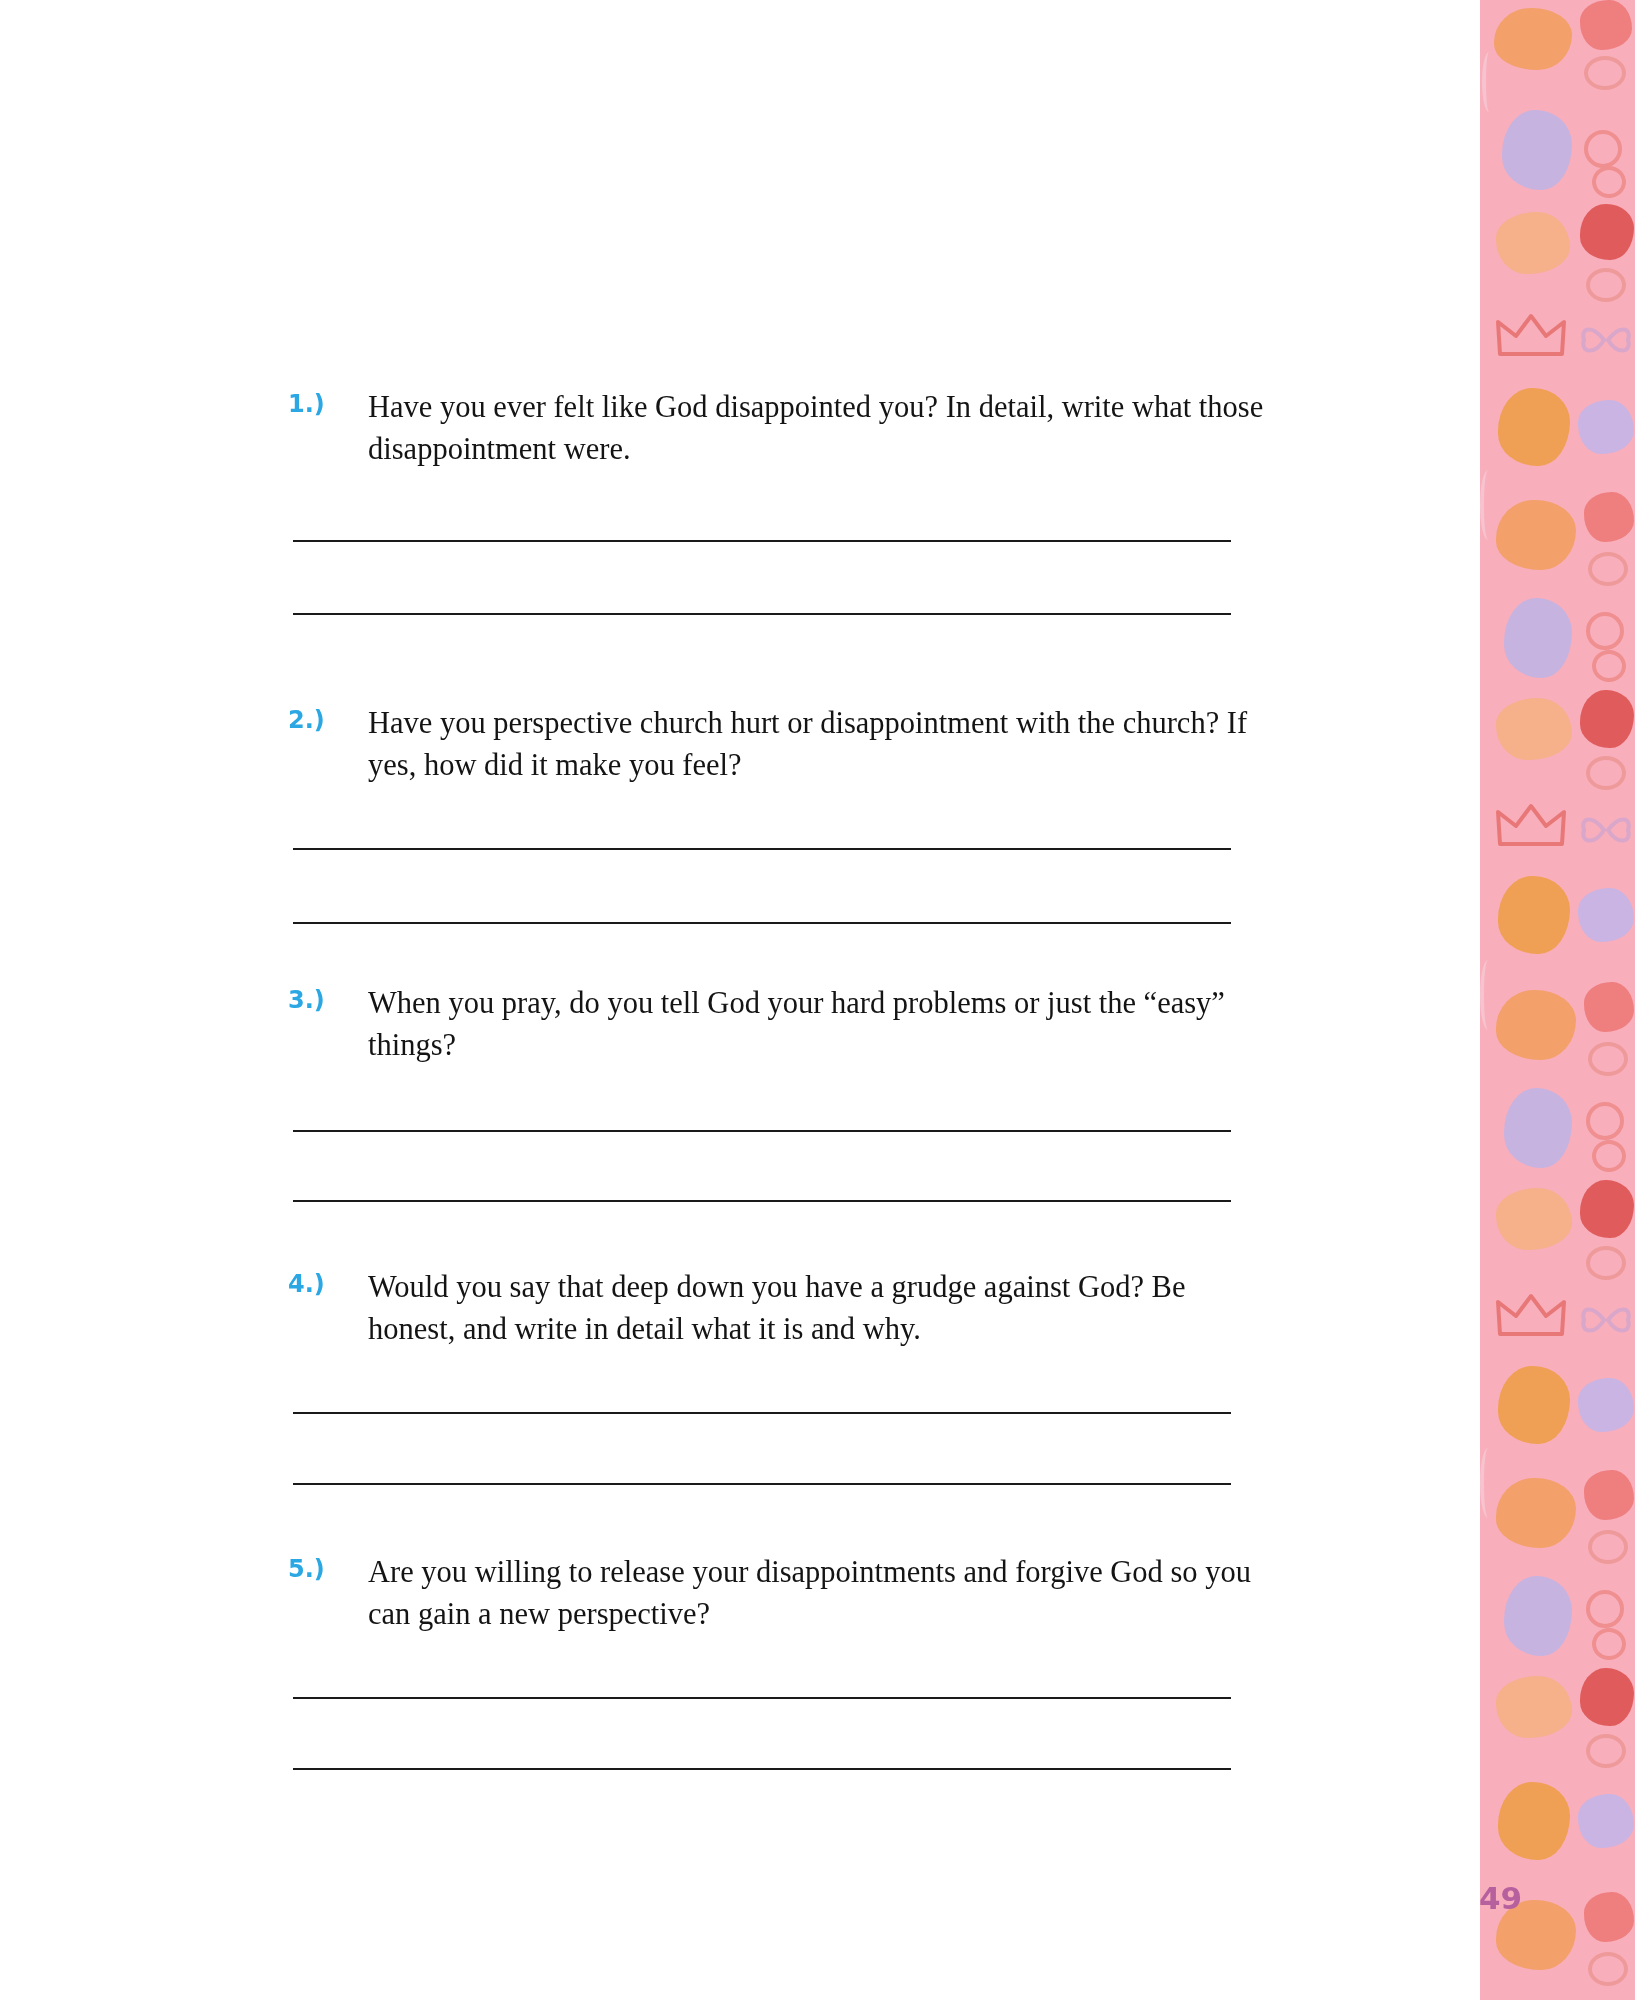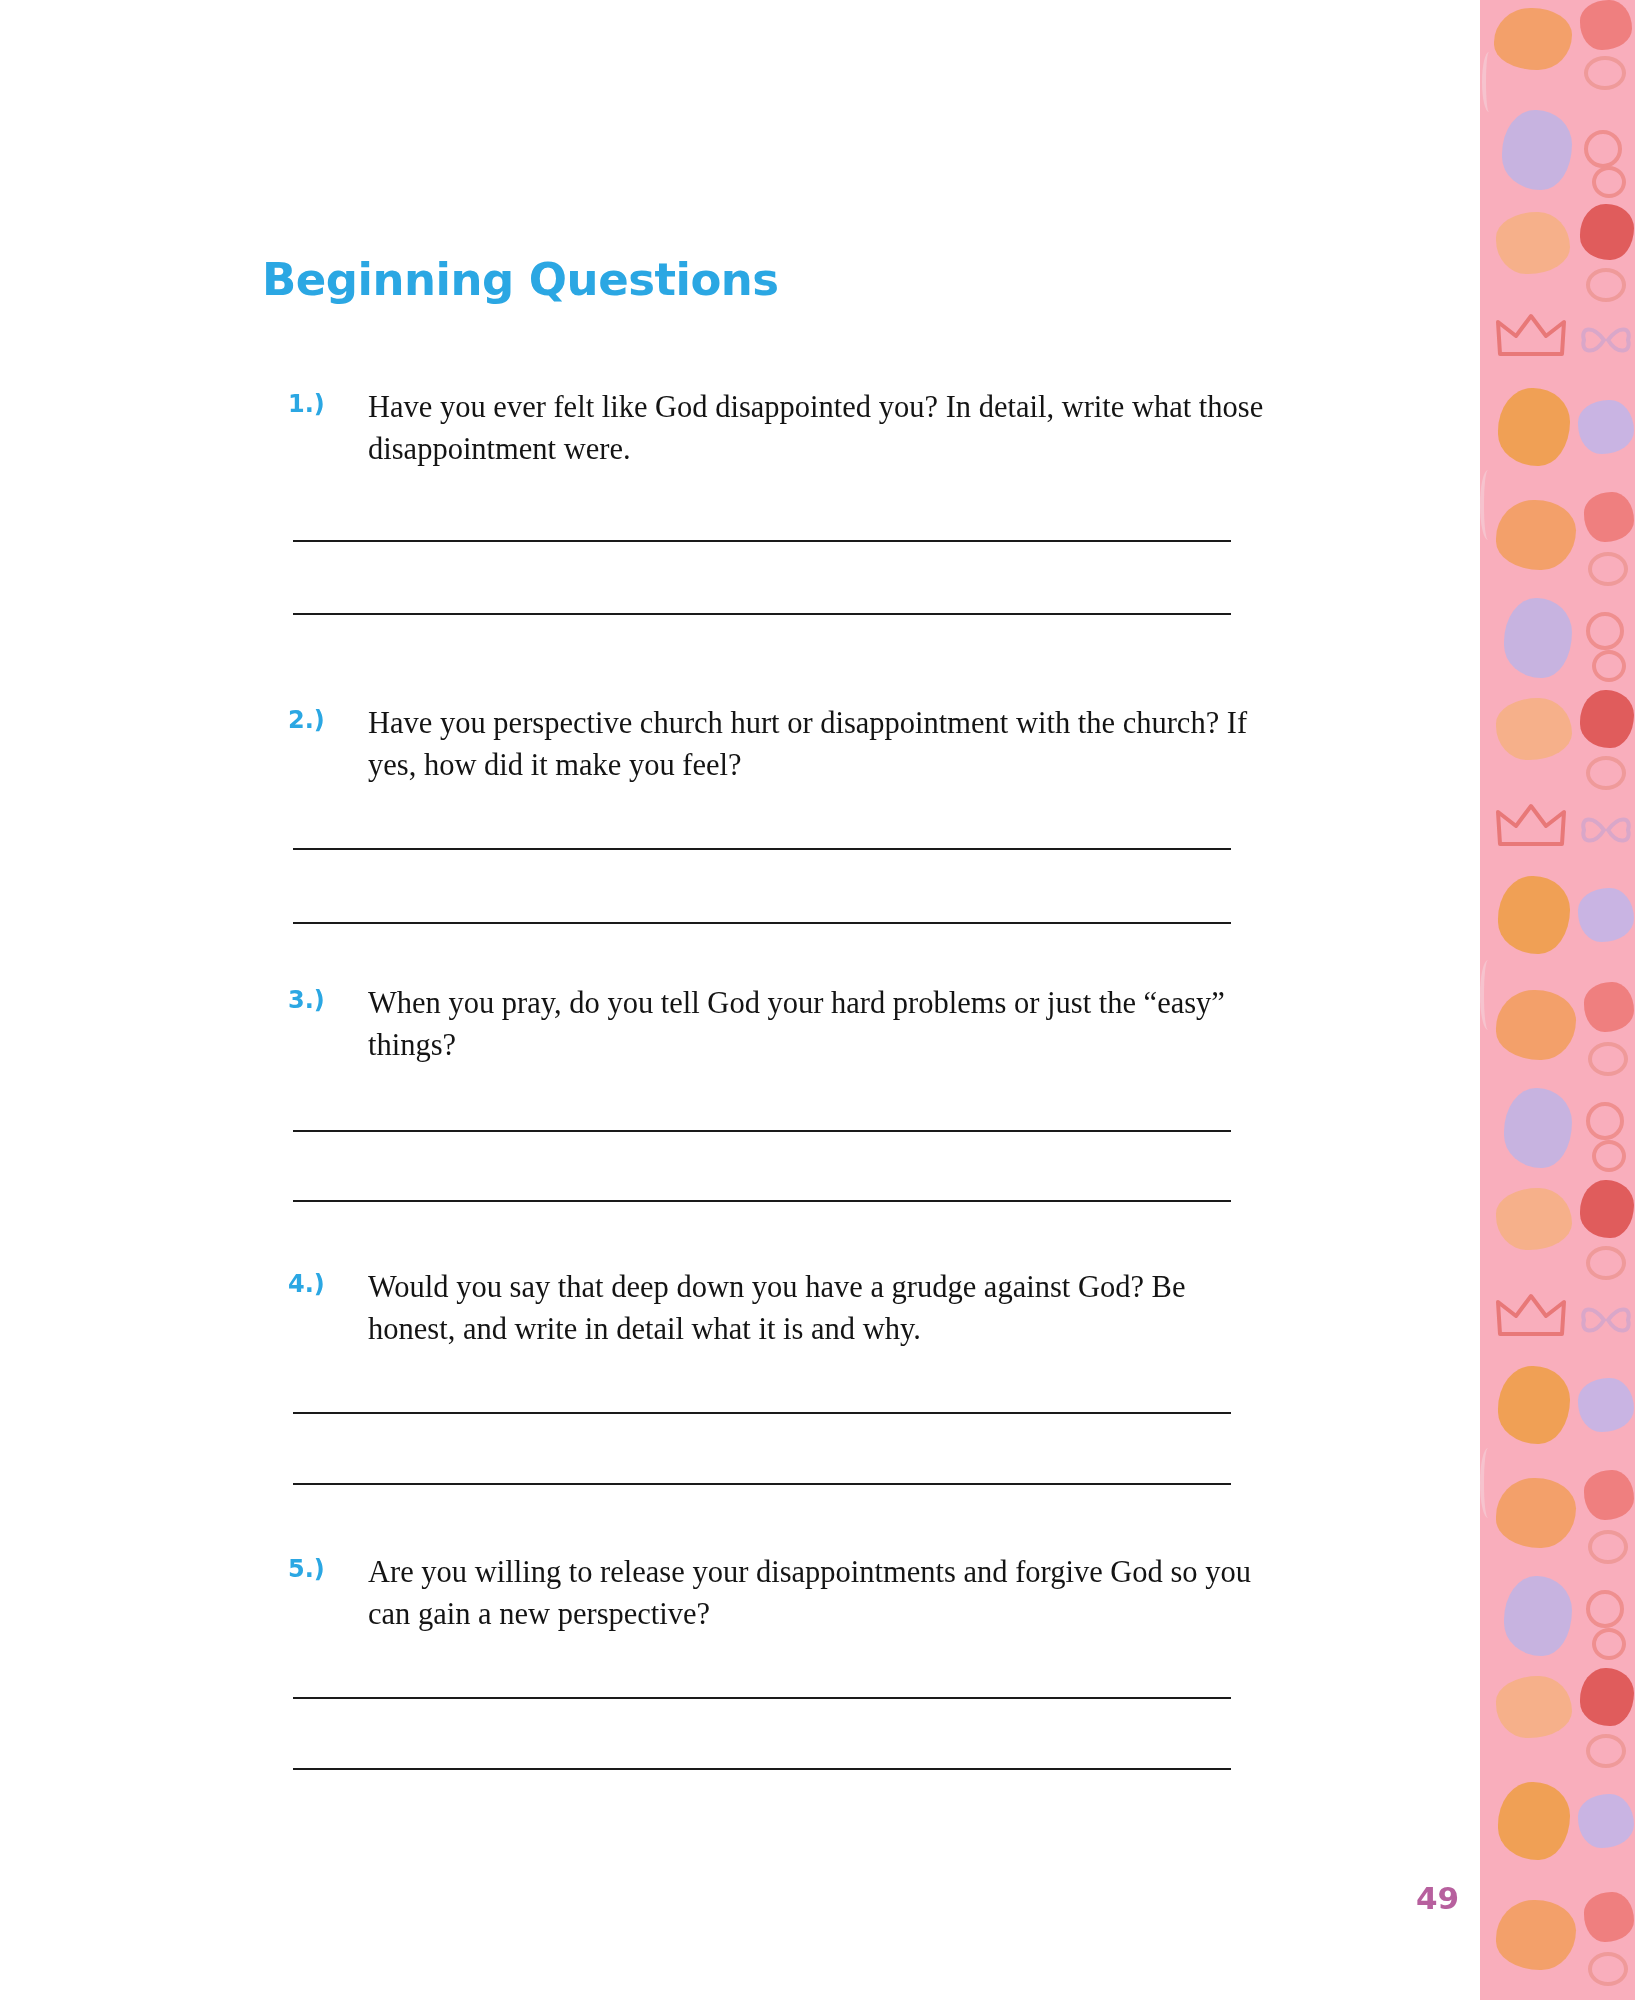--- a/index.html
+++ b/index.html
@@ -102,21 +102,21 @@
   .rule {
     position: absolute;
     left: 293px;
     width: 938px;
     height: 0;
     border-top: 2.4px solid #1a1a1a;
   }
 
   .page-number {
     position: absolute;
-    left: 1416px;
+    left: 1479px;
     top: 1880px;
     font-family: "DejaVu Sans", sans-serif;
     font-weight: bold;
     font-size: 31px;
     color: #b7609e;
   }
 </style>
 </head>
 <body>
 
@@ -223,21 +223,20 @@
     <div class="doodle ring" style="left:106px; top:1734px; width:32px; height:26px; border-width:4px; border-color:#ef9a9a;"></div>
 
     <div class="doodle blob" style="left:18px; top:1782px; width:72px; height:78px; background:#f0a055;"></div>
     <div class="doodle blob2" style="left:98px; top:1794px; width:56px; height:54px; background:#c9b4e3;"></div>
 
     <div class="doodle blob" style="left:16px; top:1900px; width:80px; height:70px; background:#f3a06a;"></div>
     <div class="doodle blob2" style="left:104px; top:1892px; width:50px; height:50px; background:#ef7f7f;"></div>
     <div class="doodle ring" style="left:108px; top:1952px; width:32px; height:26px; border-width:4px; border-color:#ef9a9a;"></div>
   </div>
 
-  <div class="title">Beginning Questions</div>
 
   <div class="qblock" style="top:390px;">
     <div class="qnum">1.)</div>
     <div class="qtext">Have you ever felt like God disappointed you? In detail, write what those disappointment were.</div>
   </div>
   <div class="rule" style="top:540px;"></div>
   <div class="rule" style="top:613px;"></div>
 
   <div class="qblock" style="top:706px;">
     <div class="qnum">2.)</div>

